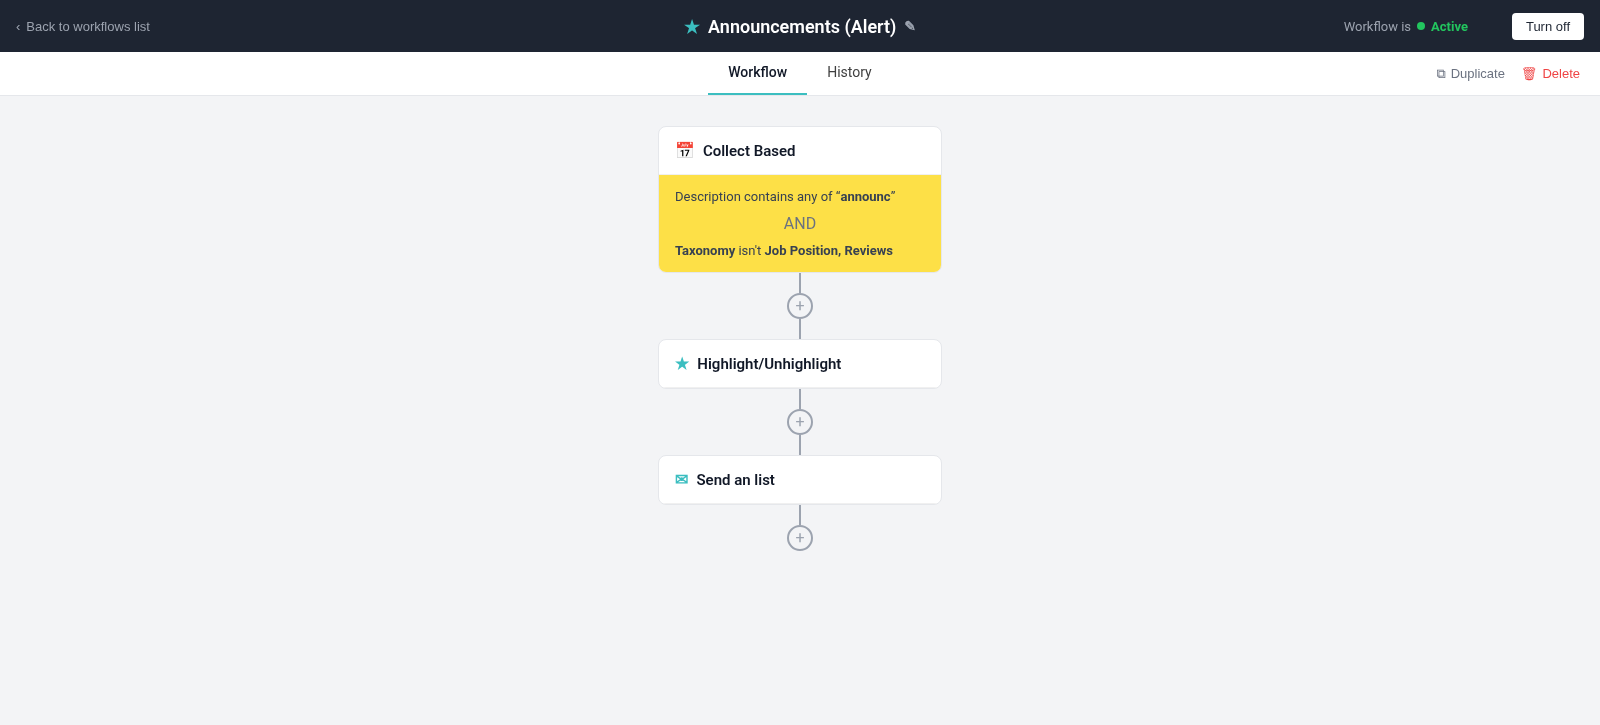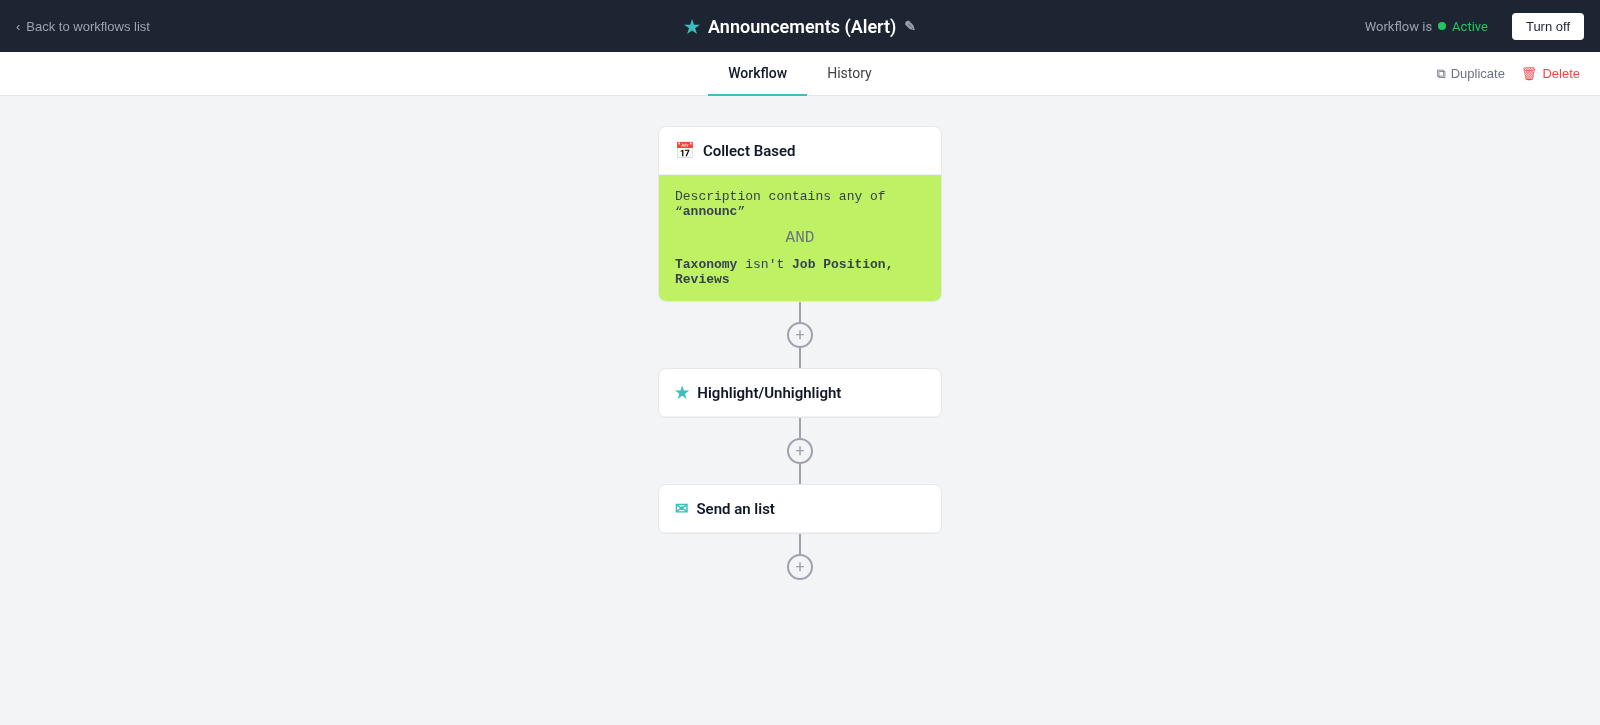--- a/index.html
+++ b/index.html
@@ -35,56 +35,56 @@
       color: #fff;
       font-size: 18px;
       font-weight: 600;
     }
     .header-title .star-icon { color: #3bbec0; font-size: 18px; }
     .header-title .edit-icon { color: #9ca3af; font-size: 14px; cursor: pointer; }
     .header-right {
       margin-left: auto;
       display: flex;
       align-items: center;
-      gap: 0;
+      gap: 20px;
     }
     .workflow-status {
       color: #9ca3af;
       font-size: 13px;
       display: flex;
       align-items: center;
       gap: 6px;
     }
     .status-dot {
       width: 8px;
       height: 8px;
       border-radius: 50%;
       background: #22c55e;
       display: inline-block;
     }
-    .status-active { color: #22c55e; font-weight: 400; }
+    .status-active { color: #22c55e; font-weight: 700; }
     .turn-off-btn {
       background: #fff;
       color: #1e2532;
       border: none;
       border-radius: 4px;
       padding: 6px 14px;
       font-size: 13px;
       font-weight: 500;
       cursor: pointer;
       margin-left: 24px;
     }
 
     
     .subnav {
       background: #fff;
       border-bottom: 1px solid #e5e7eb;
       height: 44px;
       display: flex;
-      align-items: center;
+      align-items: flex-end;
       padding: 0 20px;
       position: relative;
     }
     .subnav-tabs {
       display: flex;
       gap: 0;
       margin: 0 auto;
     }
     .tab {
       padding: 0 20px;
@@ -147,25 +147,24 @@
       display: flex;
       align-items: center;
       gap: 8px;
       font-size: 15px;
       font-weight: 600;
       color: #111827;
       border-bottom: 1px solid #f0f0f0;
     }
     .node-header .icon { color: #3bbec0; font-size: 16px; }
     .node-body {
-      background: #bef264;
+      background: #fde047;
       padding: 14px 16px;
       font-size: 13px;
       color: #374151;
-      font-family: Liberation Mono, monospace;
     }
     .node-body .highlight { font-weight: 700; }
     .node-body .and-divider {
       text-align: center;
       color: #6b7280;
       font-size: 16px;
       margin: 10px 0;
     }
 
     

